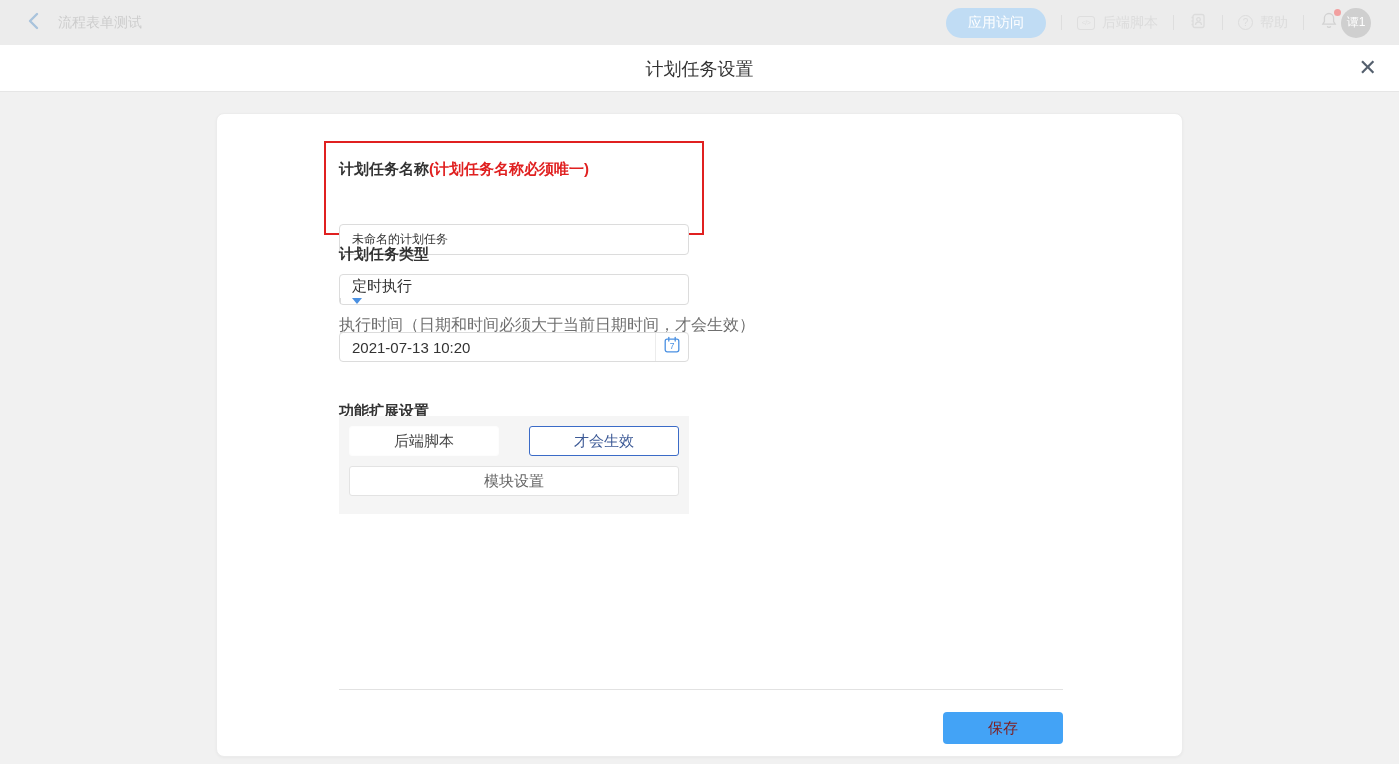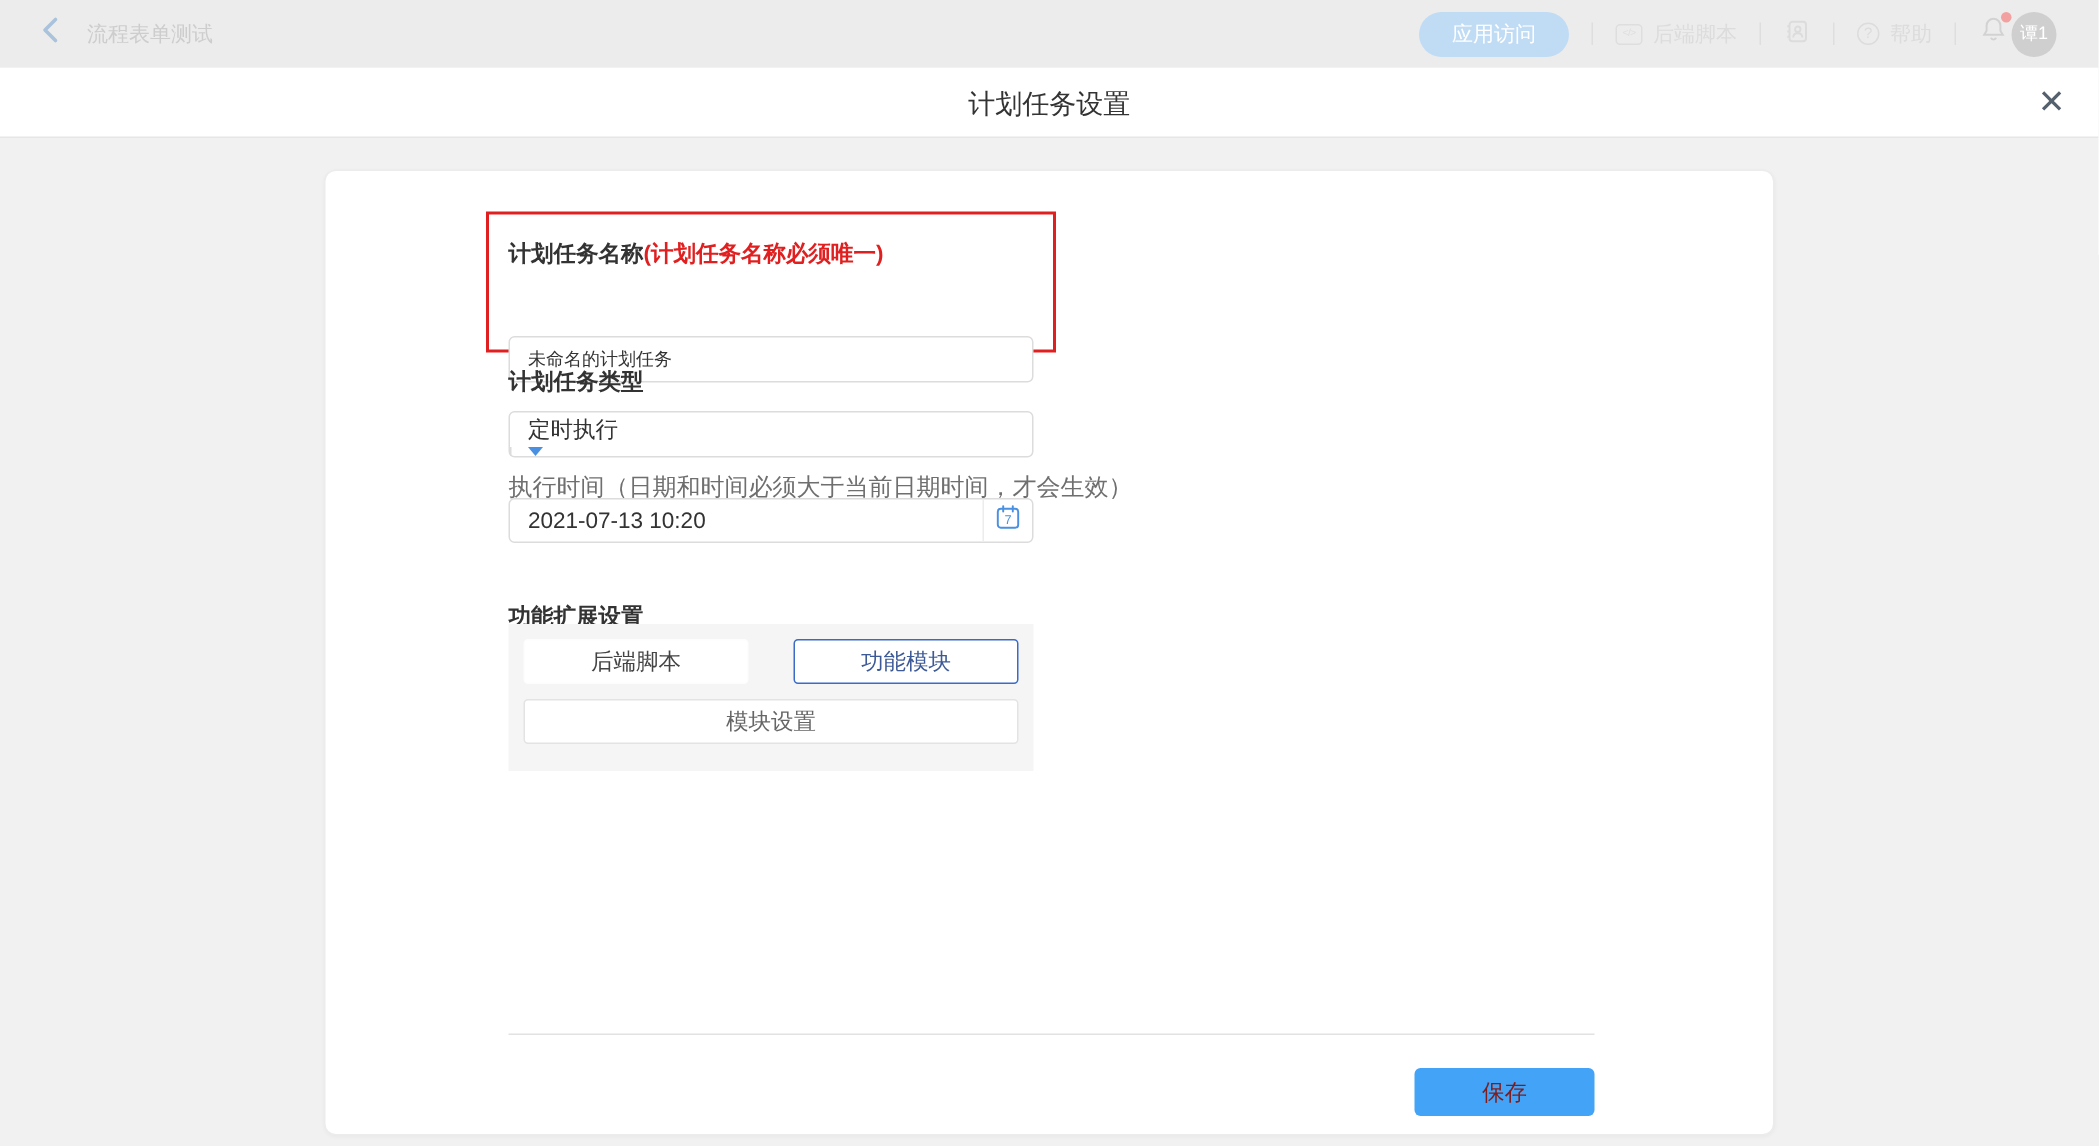--- a/index.html
+++ b/index.html
@@ -169,19 +169,19 @@
           <line x1="13.2" y1="2.4" x2="13.2" y2="6" stroke="#4a90e2" stroke-width="1.3" stroke-linecap="round"></line>
           <text x="10" y="14.4" text-anchor="middle" font-size="8.5" fill="#4a90e2" font-family="Liberation Sans, sans-serif">7</text>
         </svg>
       </span>
     </span>
   </div>
 
   <div class="fld-label" style="top:288px;">功能扩展设置</div>
   <div class="ext-panel">
     <div class="panel-btn btn-assistant">后端脚本</div>
-    <div class="panel-btn btn-module">功能模块</div>
+    <div class="panel-btn btn-module">才会生效</div>
     <div class="panel-btn btn-modset">模块设置</div>
   </div>
 
   <div class="footer-divider"></div>
   <button class="save-btn">保存</button>
 </div>
 
 </body></html>

